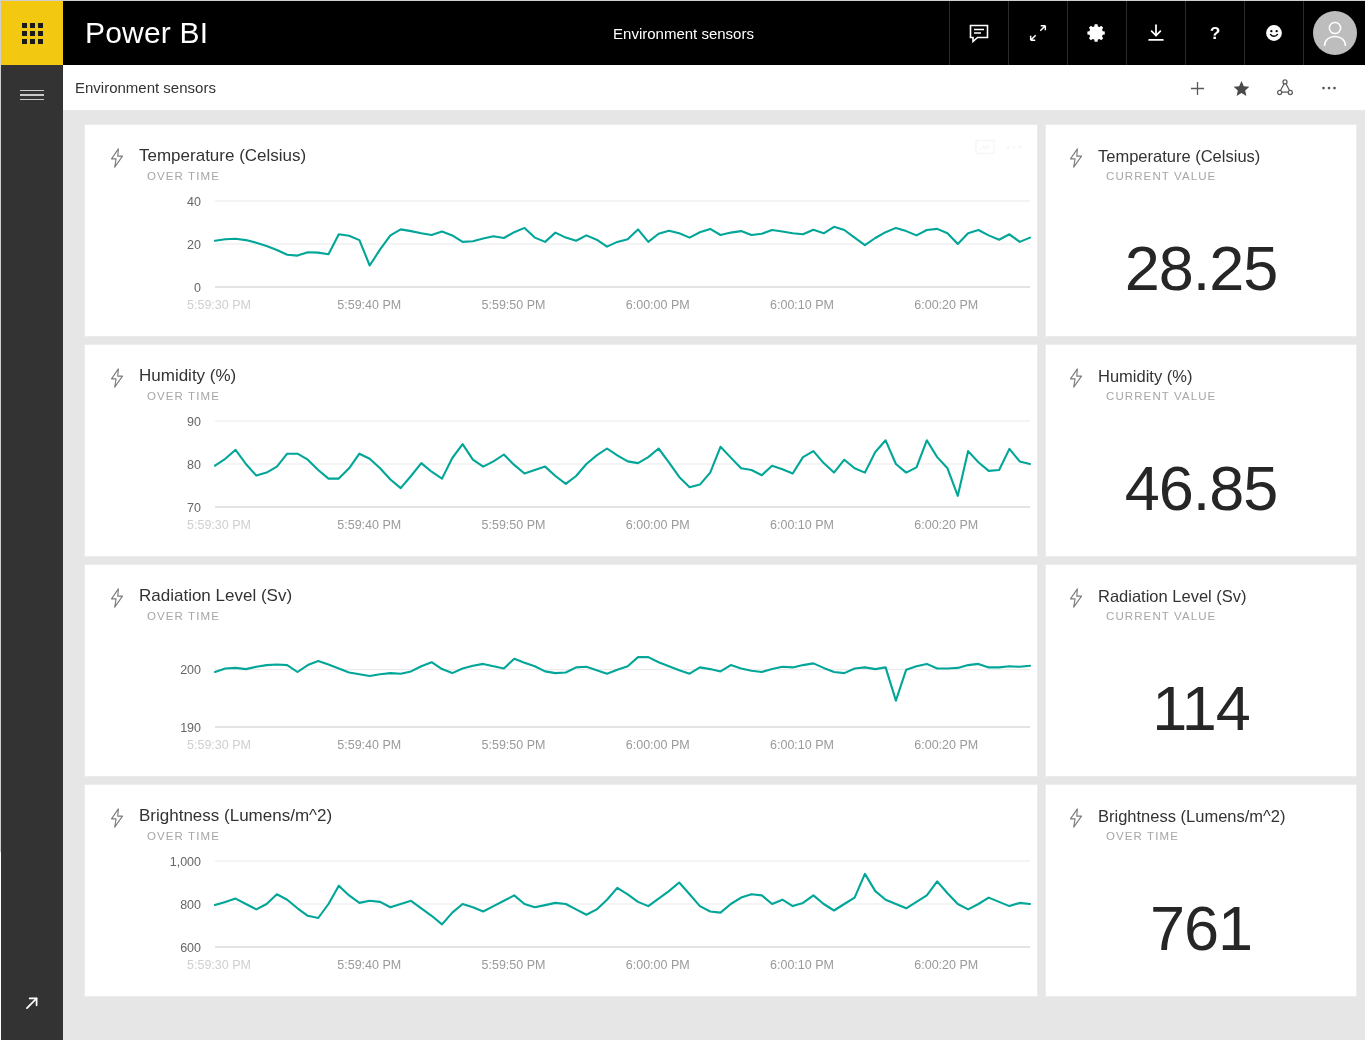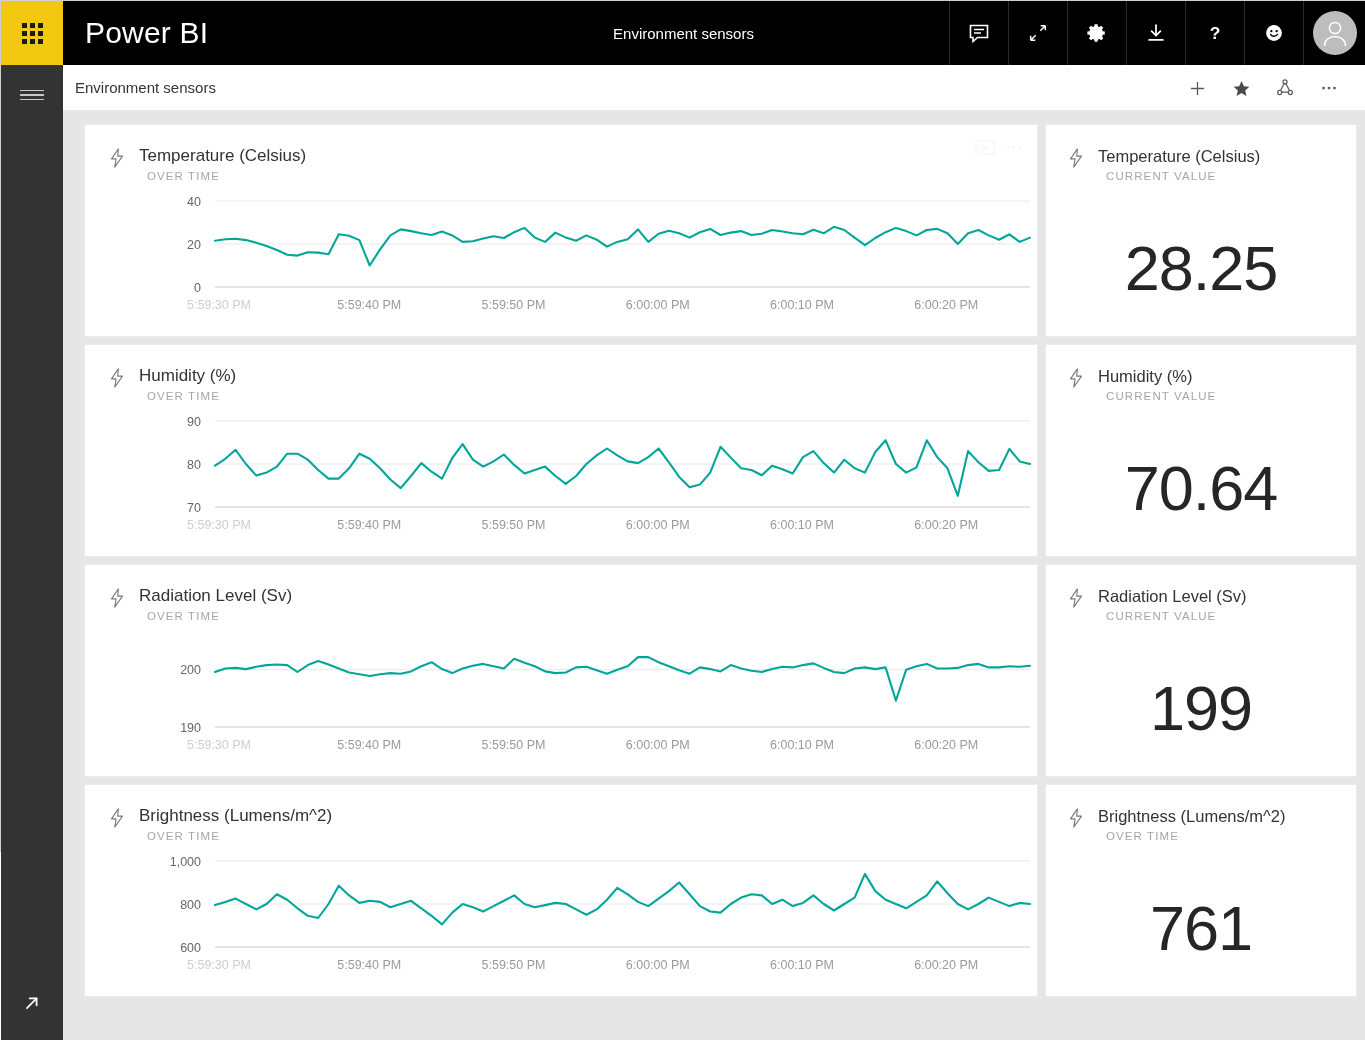--- a/index.html
+++ b/index.html
@@ -419,21 +419,21 @@
           <div class="bolt">
             <svg width="20" height="22" viewBox="0 0 20 24" fill="none" stroke="#7a7a7a" stroke-width="1.2" stroke-linejoin="round">
               <path d="M11.5 2L4 13h5l-1.5 9L16 10h-5.2z"></path>
             </svg>
           </div>
           <div class="head-text">
             <div class="tile-title">Humidity (%)</div>
             <div class="tile-sub">CURRENT VALUE</div>
           </div>
         </div>
-        <div class="kpi-value">70.64</div>
+        <div class="kpi-value">46.85</div>
       </div>
 
       <div class="tile chart-tile">
         <div class="tile-head">
           <div class="bolt">
             <svg width="20" height="22" viewBox="0 0 20 24" fill="none" stroke="#7a7a7a" stroke-width="1.2" stroke-linejoin="round">
               <path d="M11.5 2L4 13h5l-1.5 9L16 10h-5.2z"></path>
             </svg>
           </div>
           <div class="head-text">
@@ -463,21 +463,21 @@
           <div class="bolt">
             <svg width="20" height="22" viewBox="0 0 20 24" fill="none" stroke="#7a7a7a" stroke-width="1.2" stroke-linejoin="round">
               <path d="M11.5 2L4 13h5l-1.5 9L16 10h-5.2z"></path>
             </svg>
           </div>
           <div class="head-text">
             <div class="tile-title">Radiation Level (Sv)</div>
             <div class="tile-sub">CURRENT VALUE</div>
           </div>
         </div>
-        <div class="kpi-value">199</div>
+        <div class="kpi-value">114</div>
       </div>
 
       <div class="tile chart-tile">
         <div class="tile-head">
           <div class="bolt">
             <svg width="20" height="22" viewBox="0 0 20 24" fill="none" stroke="#7a7a7a" stroke-width="1.2" stroke-linejoin="round">
               <path d="M11.5 2L4 13h5l-1.5 9L16 10h-5.2z"></path>
             </svg>
           </div>
           <div class="head-text">

